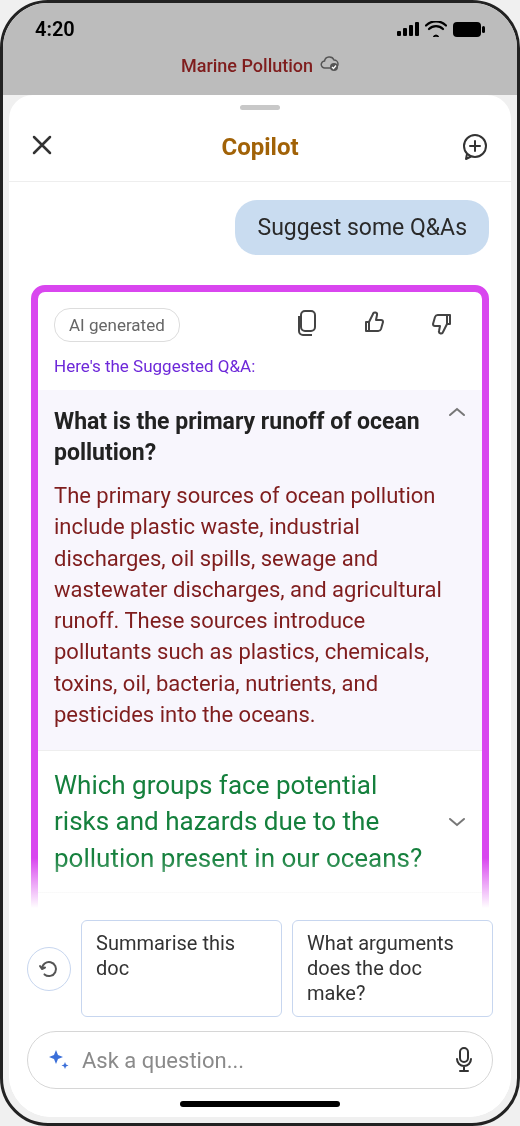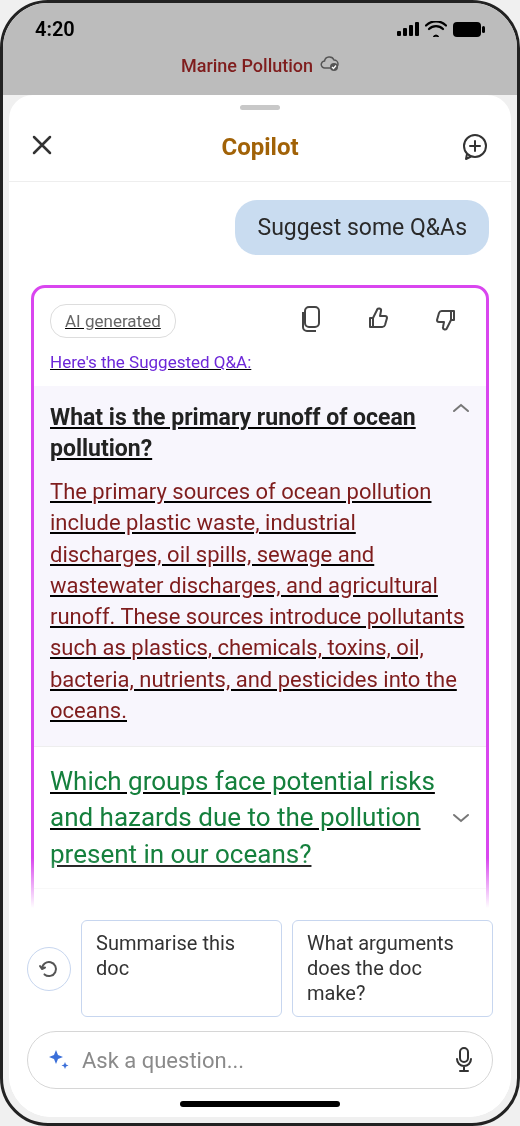--- a/index.html
+++ b/index.html
@@ -98,25 +98,24 @@
       float: right;
       background: #c9dcf0;
       color: #2a2a2a;
       font-size: 23px;
       padding: 14px 22px;
       border-radius: 22px;
       margin-bottom: 30px;
     }
     .ai-card {
       clear: both;
-      border: 3px solid #d946ef;
+      border: 7px solid #d946ef;
       border-radius: 14px;
       padding: 16px 0 0;
       background: #fff;
-      text-decoration: underline;
     }
     .ai-card-top {
       display: flex;
       align-items: center;
       padding: 0 16px 14px;
     }
     .ai-badge {
       border: 1px solid #ddd;
       border-radius: 16px;
       padding: 6px 14px;

